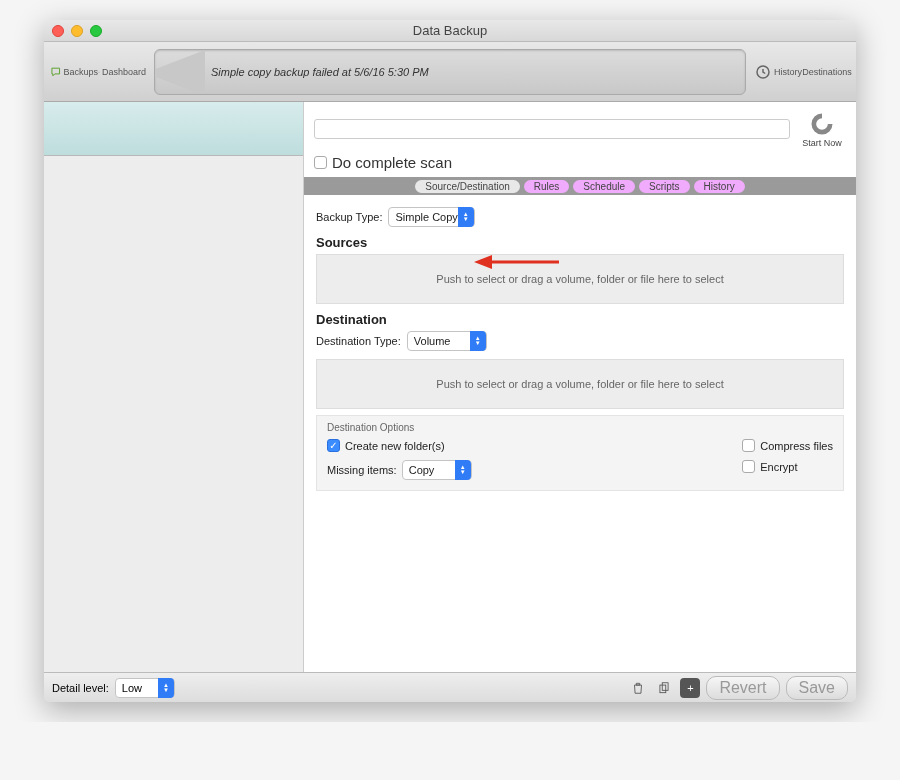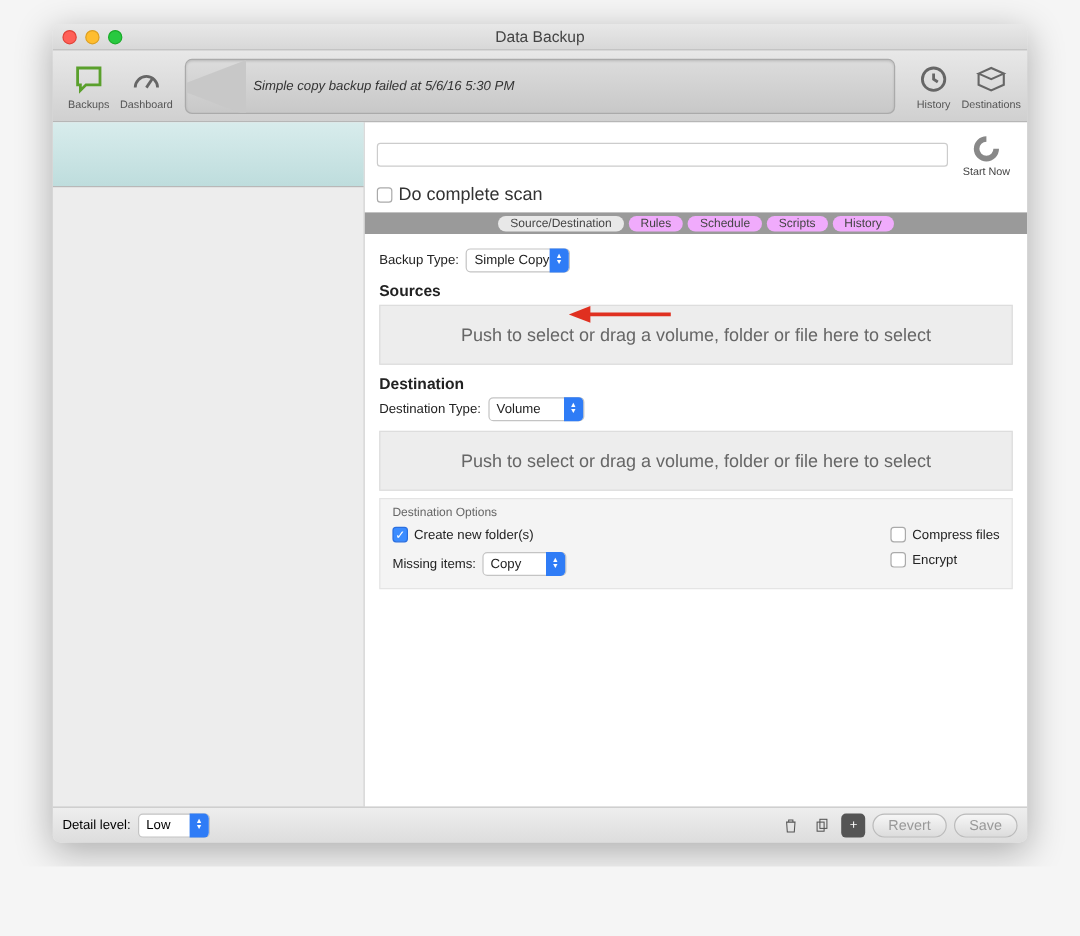--- a/index.html
+++ b/index.html
@@ -6,21 +6,21 @@
 body { background: #f5f5f5; font-family: -apple-system, "Helvetica Neue", Arial, sans-serif; font-size: 11px; display: flex; justify-content: center; align-items: flex-start; padding: 20px; }
 .window { width: 812px; background: #ededed; border-radius: 6px; box-shadow: 0 8px 30px rgba(0,0,0,0.3); overflow: hidden; }
 .titlebar { height: 22px; background: linear-gradient(#e8e8e8,#d8d8d8); display: flex; align-items: center; padding: 0 8px; border-bottom: 1px solid #bbb; position: relative; }
 .traffic { display: flex; gap: 7px; }
 .dot { width: 12px; height: 12px; border-radius: 50%; }
 .dot.red { background: #ff5f57; border: 0.5px solid #e04238; }
 .dot.yellow { background: #ffbd2e; border: 0.5px solid #dda022; }
 .dot.green { background: #28c940; border: 0.5px solid #1aab29; }
 .wtitle { position: absolute; left: 0; right: 0; text-align: center; font-size: 13px; color: #444; }
 .toolbar { height: 60px; background: linear-gradient(#e8e8e8,#d0d0d0); border-bottom: 1px solid #aaa; display: flex; align-items: center; padding: 0 6px; }
-.tbtn { display: flex; flex-direction: column; align-items: center; justify-content: center; width: 48px; cursor: pointer; color: #555; font-size: 9px; gap: 2px; }
+.tbtn { display: flex; flex-direction: row; align-items: center; justify-content: center; width: 48px; cursor: pointer; color: #555; font-size: 9px; gap: 2px; }
 .tbtn svg { width: 28px; height: 28px; }
 .speech-wrap { flex: 1; height: 46px; background: linear-gradient(#dcdcdc,#c8c8c8); border: 1px solid #aaa; border-radius: 6px; margin: 0 8px; position: relative; display: flex; align-items: center; padding-left: 56px; overflow: hidden; box-shadow: inset 0 1px 2px rgba(0,0,0,0.15); font-style: italic; }
 .speech-tail { position: absolute; left: -10px; top: 0; width: 60px; height: 46px; }
 .speech-text { font-size: 11px; color: #333; }
 .body { display: flex; height: 570px; }
 .sidebar { width: 260px; background: #ededed; border-right: 1px solid #ccc; }
 .sidebar-item { height: 54px; background: linear-gradient(#d8ecec,#bedddd); border-bottom: 1px solid #b8b8b8; }
 .main { flex: 1; background: #fff; display: flex; flex-direction: column; }
 .top-strip { padding: 8px 10px 4px 10px; display: flex; align-items: center; gap: 8px; position: relative; }
 .name-input { flex: 1; height: 20px; border: 1px solid #ccc; border-radius: 3px; padding: 0 4px; }
@@ -28,33 +28,33 @@
 .start-col svg { width: 28px; height: 28px; }
 .scan-row { padding: 2px 10px 6px 10px; display: flex; align-items: center; gap: 5px; font-size: 15px; color: #333; }
 .tabbar { background: #9a9a9a; height: 18px; display: flex; align-items: center; justify-content: center; gap: 4px; font-size: 10px; }
 .tab { background: #f0abfc; border-radius: 8px; padding: 1px 10px; color: #444; cursor: pointer; }
 .tab.active { background: #e8e8e8; }
 .content { padding: 8px 12px; color: #222; }
 .row-inline { display: flex; align-items: center; gap: 6px; font-size: 11px; margin: 4px 0; }
 .mac-select { display: inline-flex; align-items: center; background: #fff; border: 1px solid #c4c4c4; border-radius: 4px; height: 20px; min-width: 80px; padding: 0 0 0 6px; font-size: 11px; position: relative; cursor: pointer; }
 .mac-select .arrows { background: #2f7cf6; color: #fff; width: 16px; height: 20px; border-radius: 0 4px 4px 0; display: flex; flex-direction: column; align-items: center; justify-content: center; font-size: 6px; margin-left: auto; line-height: 5px; }
 .sect-h { font-weight: bold; font-size: 13px; margin: 8px 0 4px 0; }
-.dropzone { background: #ededed; border: 1px solid #ddd; height: 50px; display: flex; align-items: center; justify-content: center; color: #666; font-size: 15px; margin-bottom: 6px; }
+.dropzone { background: #ededed; border: 1px solid #ddd; height: 50px; display: flex; align-items: center; justify-content: center; color: #666; font-size: 11px; margin-bottom: 6px; }
 .opts { background: #f4f4f4; border: 1px solid #e4e4e4; padding: 6px 10px 10px 10px; }
 .opts-title { font-size: 10px; color: #666; margin-bottom: 6px; }
 .opts-grid { display: flex; justify-content: space-between; }
 .opts-col { display: flex; flex-direction: column; gap: 8px; }
 .chk-row { display: flex; align-items: center; gap: 5px; font-size: 11px; }
 .chk { width: 13px; height: 13px; border: 1px solid #aaa; border-radius: 3px; background: #fff; display: flex; align-items: center; justify-content: center; font-size: 10px; color: #2f7cf6; }
 .chk.checked { background: #3b8cff; border-color: #2a6fe0; color: #fff; }
 .footer { height: 30px; background: linear-gradient(#eee,#ddd); border-top: 1px solid #bbb; display: flex; align-items: center; padding: 0 8px; gap: 6px; font-size: 11px; }
 .footer .spacer { flex: 1; }
 .footer-icons { display: flex; gap: 6px; }
 .fi { width: 20px; height: 20px; display: flex; align-items: center; justify-content: center; color: #555; cursor: pointer; }
-.pill-btn { background: linear-gradient(#f6f6f6,#dcdcdc); border: 1px solid #bbb; border-radius: 10px; padding: 2px 12px; font-size: 12px; color: #999; }
+.pill-btn { background: linear-gradient(#f6f6f6,#dcdcdc); border: 1px solid #bbb; border-radius: 10px; padding: 2px 12px; font-size: 16px; color: #999; }
 </style>
 </head>
 <body>
 
 <div class="window">
 
   <div class="titlebar">
     <div class="traffic">
       <div class="dot red"></div>
       <div class="dot yellow"></div>

